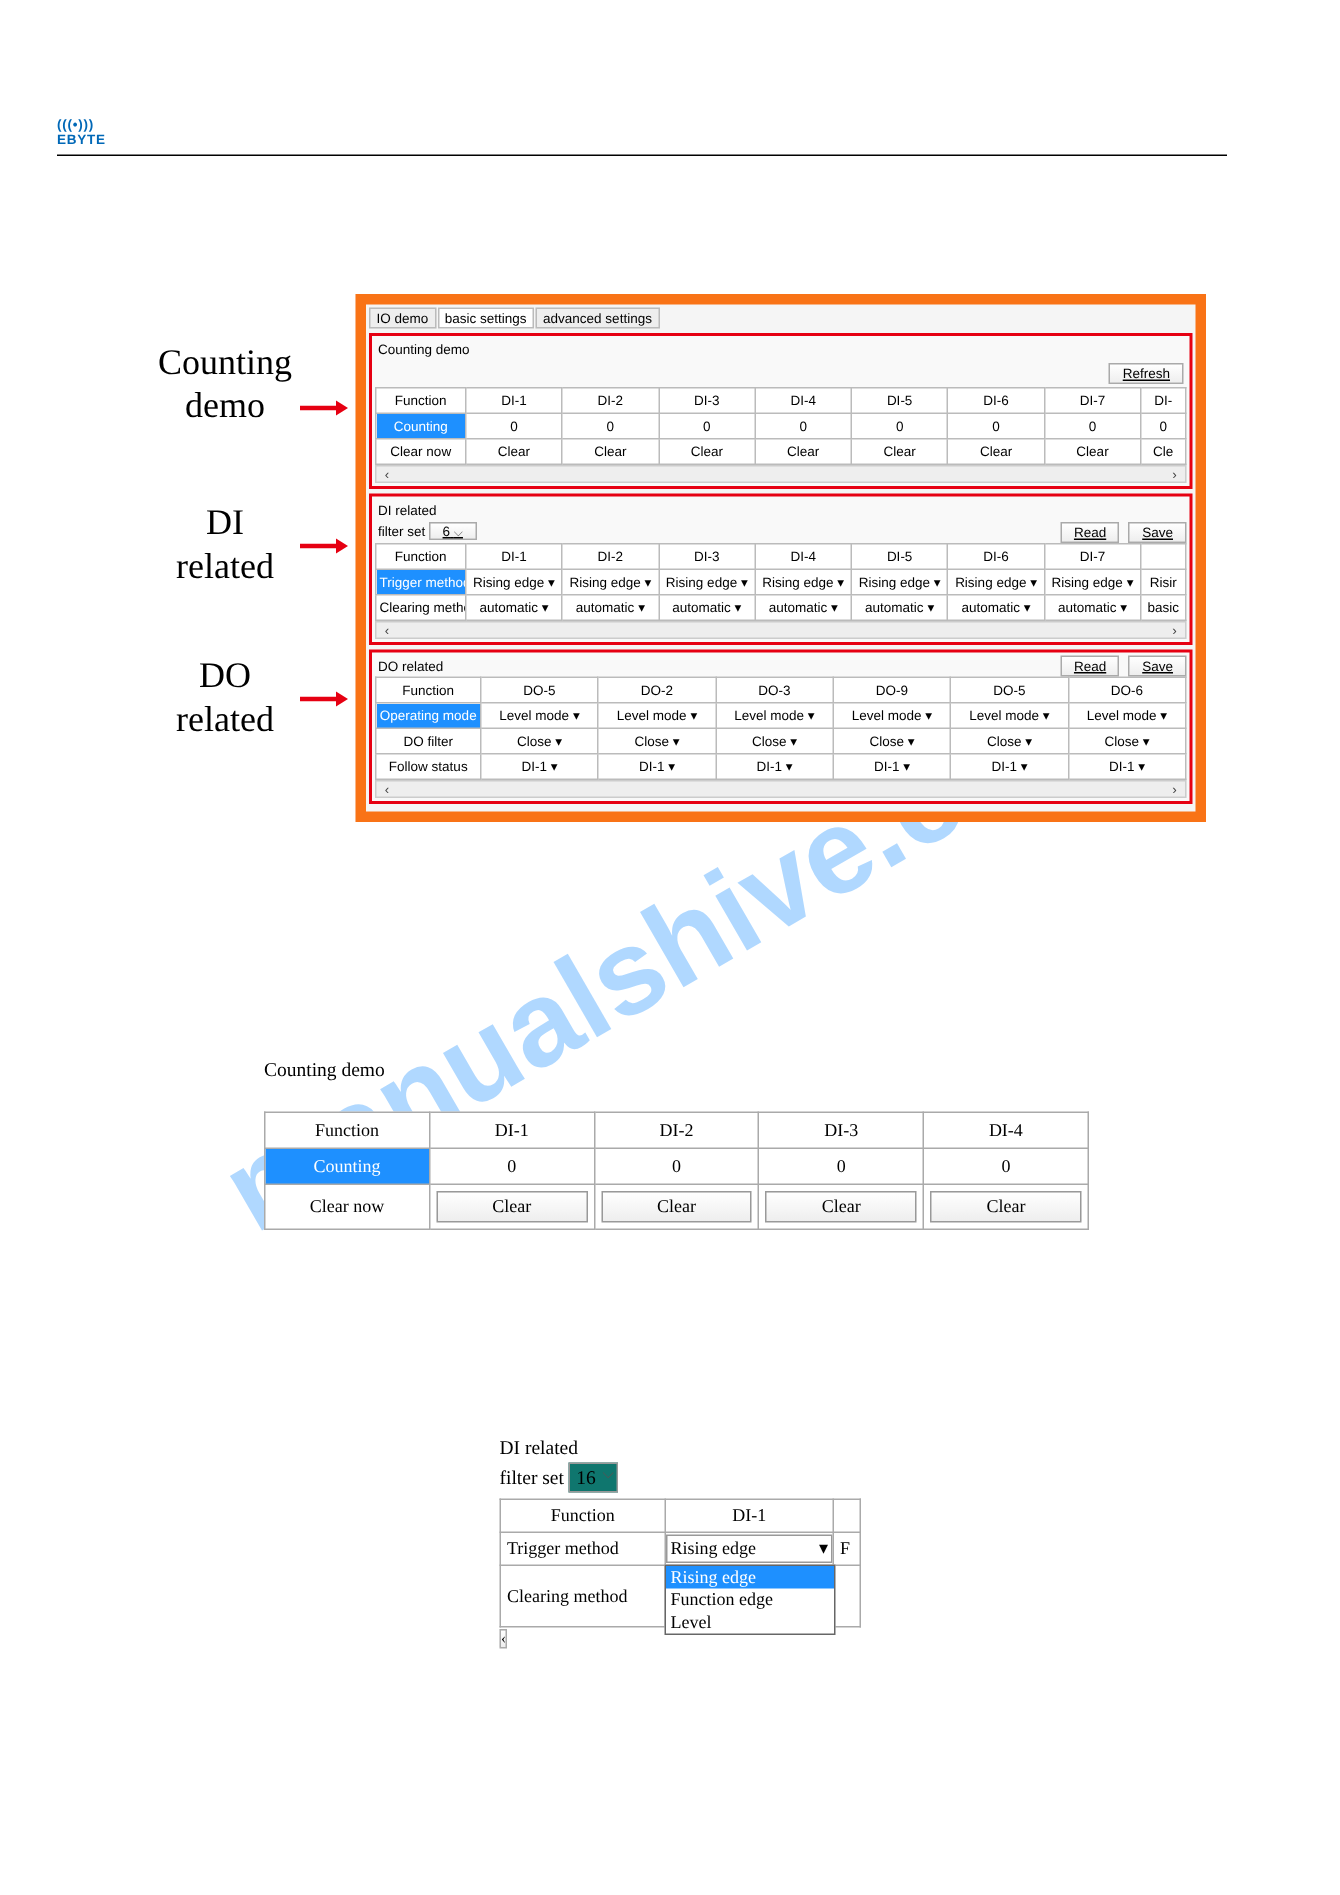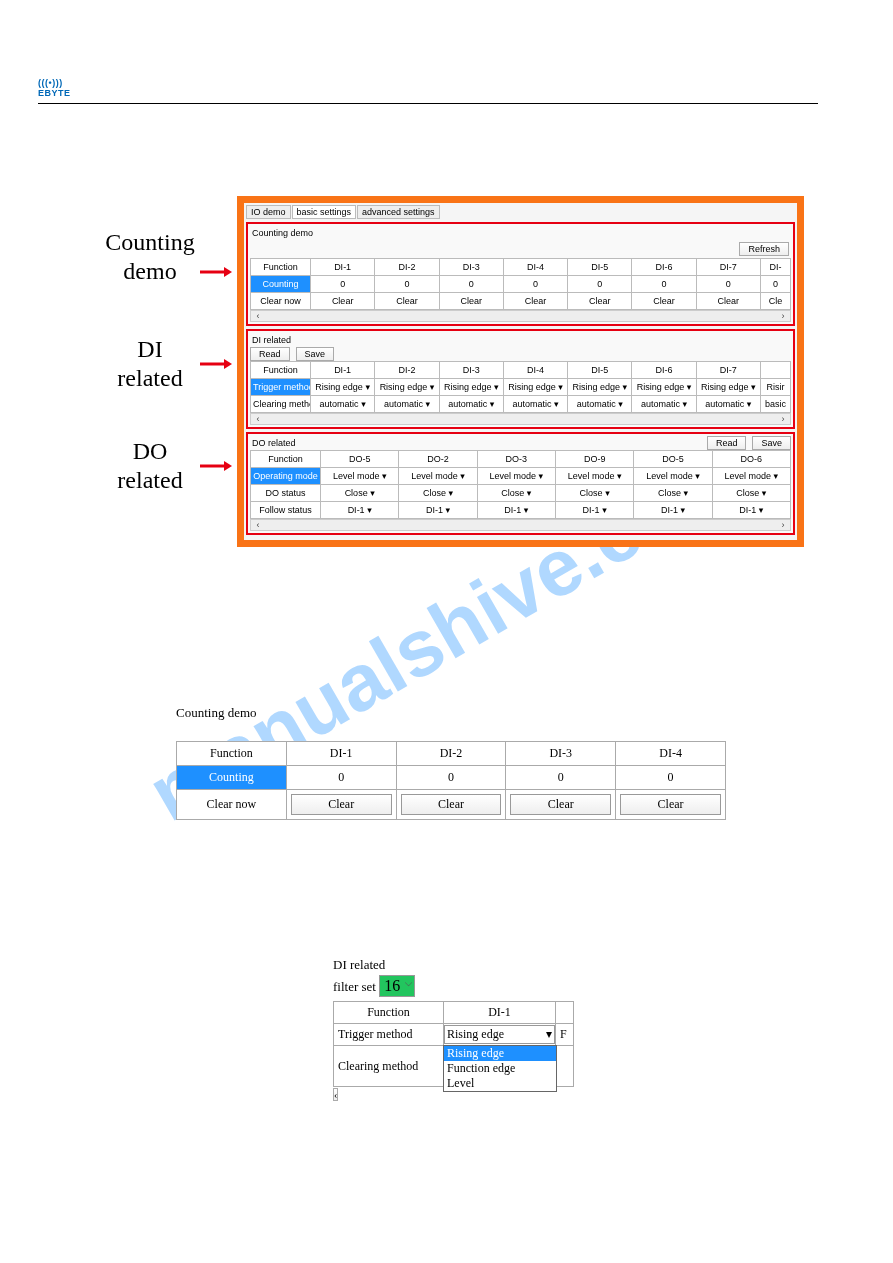--- a/index.html
+++ b/index.html
@@ -61,20 +61,21 @@
   .section-title {
     font-size:9px;
     padding:2px;
     color:#000;
   }
   .btn {
     font-size:9px;
     padding:1px 8px;
     border:1px solid #aaa;
     background:linear-gradient(#fff,#eee);
+    text-decoration:underline;
   }
   .btn-row { display:flex; justify-content:flex-end; gap:6px; padding:2px;}
   table.grid {
     border-collapse:collapse;
     font-size:9px;
     width:100%;
     table-layout:fixed;
     background:#fff;
   }
   table.grid td, table.grid th {
@@ -144,23 +145,23 @@
     left:333px;
     top:957px;
     width:240px;
     font-family:"SimSun";
   }
   .fig3 .title { font-size:13px; }
   .fig3 .filterrow { font-size:13px; margin-top:2px;}
   .fig3 .sel {
     display:inline-block;
     border:1px solid #999;
-    background:#22c55e;
+    background:#0f766e;
     padding:1px 14px 1px 4px;
-    font-size:16px;
+    font-size:13px;
     position:relative;
   }
   .fig3 .sel:after { content:"⌵"; position:absolute; right:2px; top:1px; font-size:10px; color:#555;}
   .fig3 table { border-collapse:collapse; width:100%; table-layout:fixed; margin-top:4px; background:#fff;}
   .fig3 td { border:1px solid #aaa; padding:3px 4px; font-size:12px; }
   .fig3 .cellhdr { text-align:center; }
   .fig3 .f3sel {
     display:flex;
     border:1px solid #999;
     background:#fff;
@@ -274,20 +275,24 @@
     <div class="scroll">
         <span class="ch">‹</span>
         <span class="bar"></span>
         <span class="ch">›</span>
       </div>
   </div>
 
   <div class="section">
     <div class="section-title">DI related</div>
     <div style="display:flex;align-items:center">
+      <div style="flex:1; font-size:9px; padding:2px;">
+        <span>filter set</span>
+        <span class="btn" style="padding:0 8px;position:relative"><span>6</span> <span style="font-size:8px;color:#555">⌵</span></span>
+      </div>
       <button class="btn">Read</button>
       <span style="width:6px"></span>
       <button class="btn">Save</button>
     </div>
     <table class="grid">
       <colgroup>
           <col style="width:60px">
           <col>
           <col>
           <col>
@@ -370,21 +375,21 @@
       <tr>
         <td class="hl">Operating mode</td>
         <td><span>Level mode</span> <span class="arrow">▾</span></td>
         <td><span>Level mode</span> <span class="arrow">▾</span></td>
         <td><span>Level mode</span> <span class="arrow">▾</span></td>
         <td><span>Level mode</span> <span class="arrow">▾</span></td>
         <td><span>Level mode</span> <span class="arrow">▾</span></td>
         <td><span>Level mode</span> <span class="arrow">▾</span></td>
       </tr>
       <tr>
-        <td>DO status</td>
+        <td>DO filter</td>
         <td><span>Close</span> <span class="arrow">▾</span></td>
         <td><span>Close</span> <span class="arrow">▾</span></td>
         <td><span>Close</span> <span class="arrow">▾</span></td>
         <td><span>Close</span> <span class="arrow">▾</span></td>
         <td><span>Close</span> <span class="arrow">▾</span></td>
         <td><span>Close</span> <span class="arrow">▾</span></td>
       </tr>
       <tr>
         <td>Follow status</td>
         <td><span>DI-1</span> <span class="arrow">▾</span></td>

